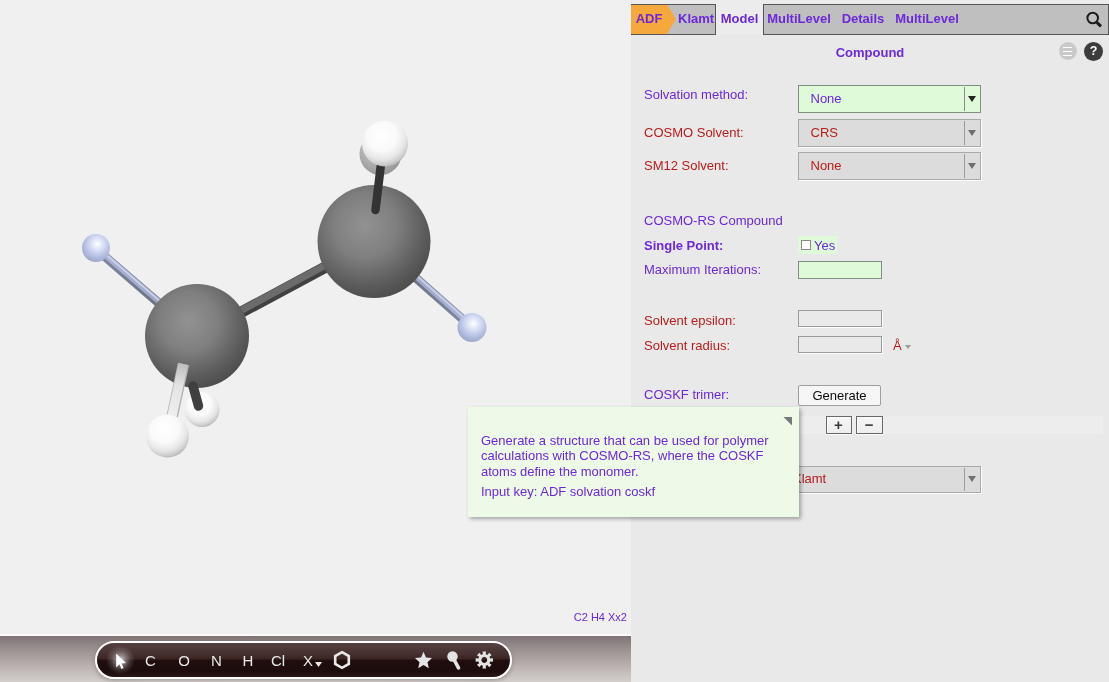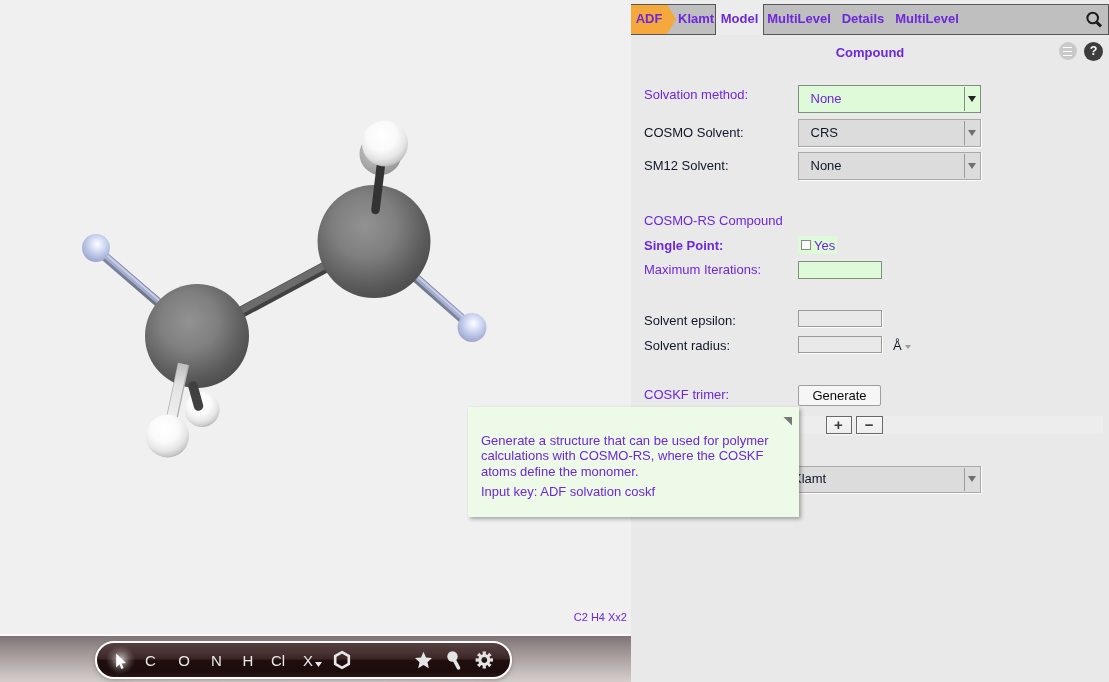--- a/index.html
+++ b/index.html
@@ -1,20 +1,20 @@
 <!DOCTYPE html>
 <html><head>
 <meta charset="utf-8">
 <style>
   html,body{margin:0;padding:0;}
   body{-webkit-font-smoothing:antialiased;width:1109px;height:682px;position:relative;overflow:hidden;
        font-family:"Liberation Sans", sans-serif;background:#e9e9e9;}
   .abs{position:absolute;}
   .lbl{position:absolute;font-size:13px;color:#6d28d9;white-space:nowrap;line-height:16px;}
-  .dis{color:#0f172a;}
+  .dis{color:#b91c1c;}
   .bold{font-weight:bold;}
   .ctr{text-align:center;}
 </style>
 </head>
 <body>
 
 <div class="abs" id="viewer" style="left:0;top:0;width:631px;height:682px;background:#f0f0f1;"></div>
 
 <svg class="abs" style="left:0;top:0;" width="631" height="682" viewBox="0 0 631 682">
   <defs>

